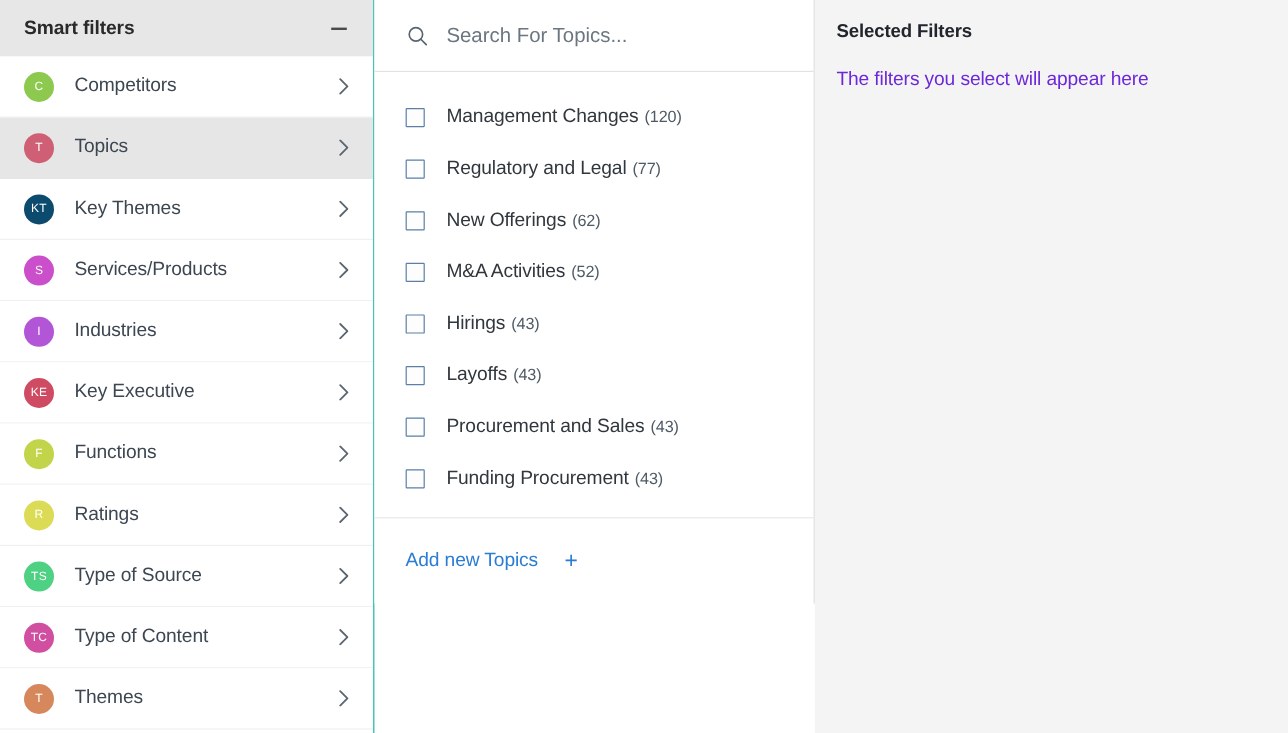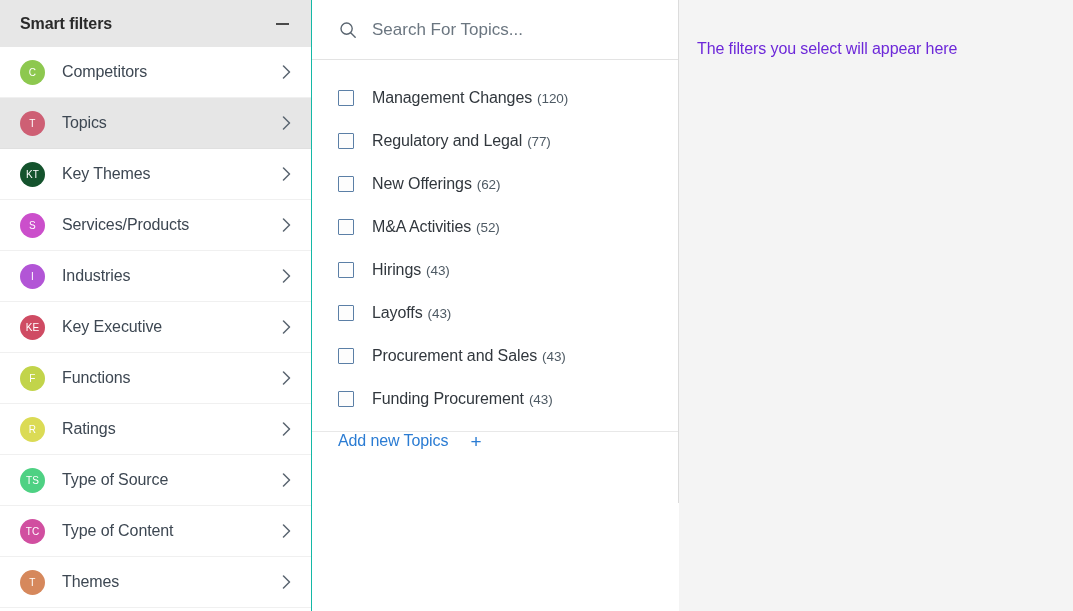--- a/index.html
+++ b/index.html
@@ -192,20 +192,21 @@
   .topic-count {
     font-size: 13.5px;
     color: #4e5a64;
     margin-left: 5px;
   }
 
   .add-row {
     flex: 0 0 auto;
     height: 72px;
     display: flex;
+    align-items: center;
     padding: 0 20px 0 26px;
     border-top: 1px solid #e8e8e8;
   }
 
   .add-link {
     font-size: 16px;
     color: #2b7cd3;
     cursor: pointer;
     letter-spacing: -0.1px;
   }
@@ -266,21 +267,21 @@
         <div class="sidebar-item active">
           <span class="avatar" style="background: rgb(206, 95, 116);">T</span>
           <span class="sidebar-label">Topics</span>
           <span class="chevron">
             <svg width="9" height="14" viewBox="0 0 9 14">
               <polyline points="1.5,1 7.5,7 1.5,13" fill="none" stroke="#5a6570" stroke-width="1.5" stroke-linecap="round" stroke-linejoin="round"></polyline>
             </svg>
           </span>
         </div>
         <div class="sidebar-item">
-          <span class="avatar" style="background: #14532d;">KT</span>
+          <span class="avatar" style="background: #0c4a6e;">KT</span>
           <span class="sidebar-label">Key Themes</span>
           <span class="chevron">
             <svg width="9" height="14" viewBox="0 0 9 14">
               <polyline points="1.5,1 7.5,7 1.5,13" fill="none" stroke="#5a6570" stroke-width="1.5" stroke-linecap="round" stroke-linejoin="round"></polyline>
             </svg>
           </span>
         </div>
         <div class="sidebar-item">
           <span class="avatar" style="background: rgb(203, 79, 203);">S</span>
           <span class="sidebar-label">Services/Products</span>
@@ -406,16 +407,17 @@
         </div>
       </div>
 
     <div class="add-row">
       <span class="add-link">Add new Topics</span>
       <span class="add-plus">+</span>
     </div>
   </div>
 
   <div class="right">
+    <div class="right-title">Selected Filters</div>
     <div class="right-empty">The filters you select will appear here</div>
   </div>
 
 </div>
 
 </body></html>

